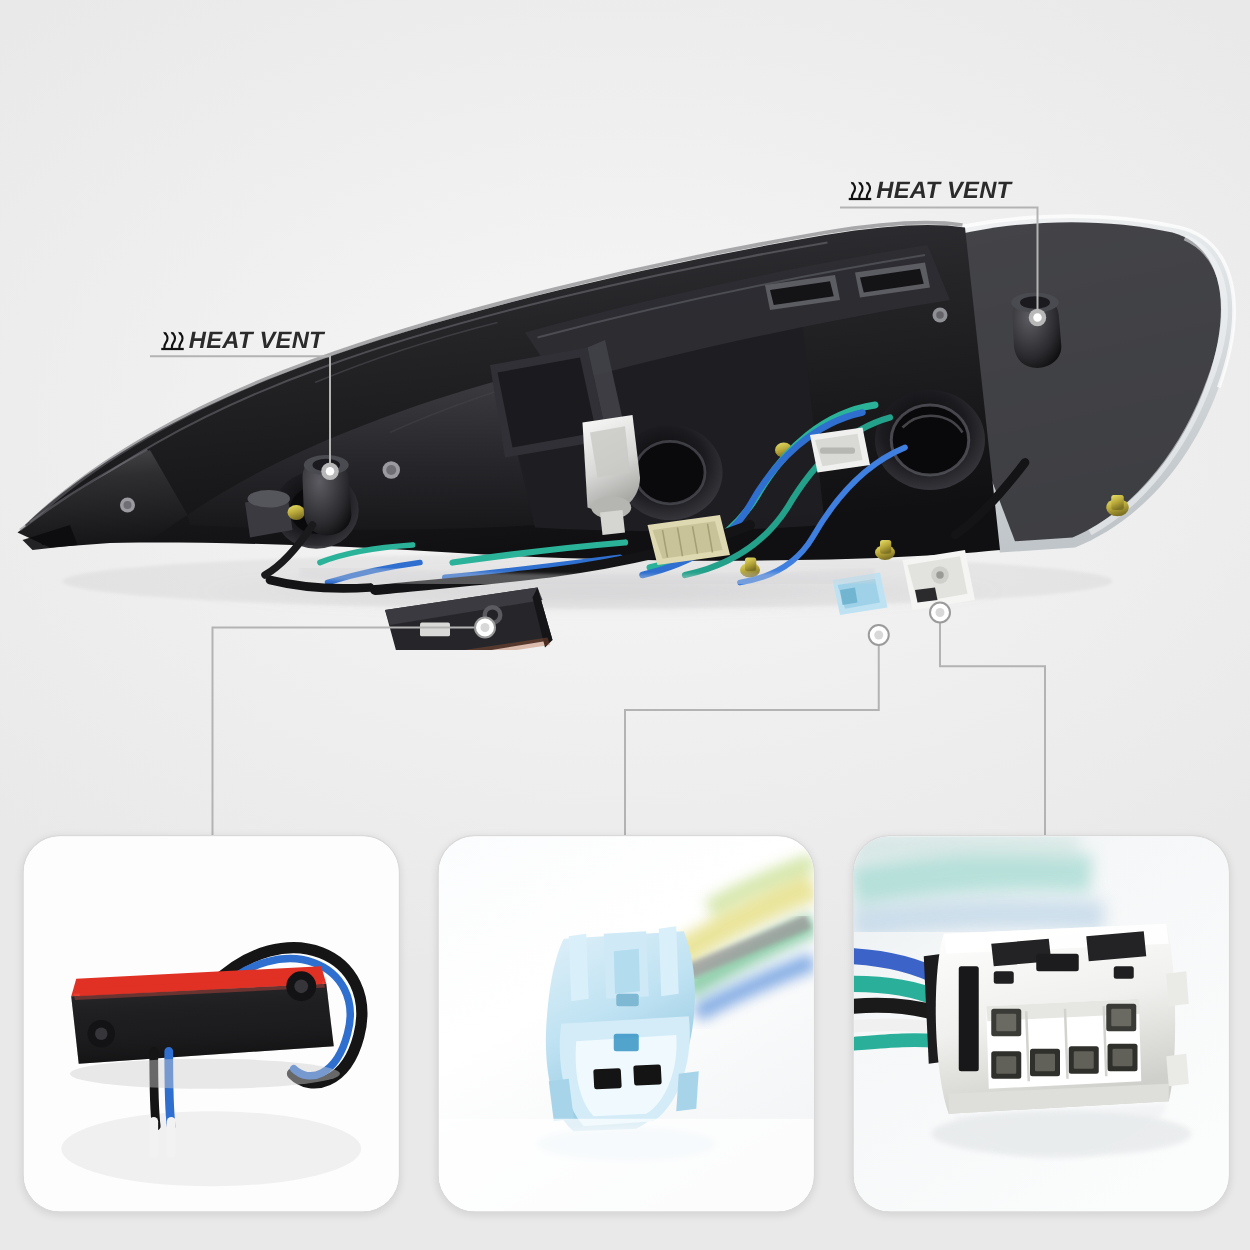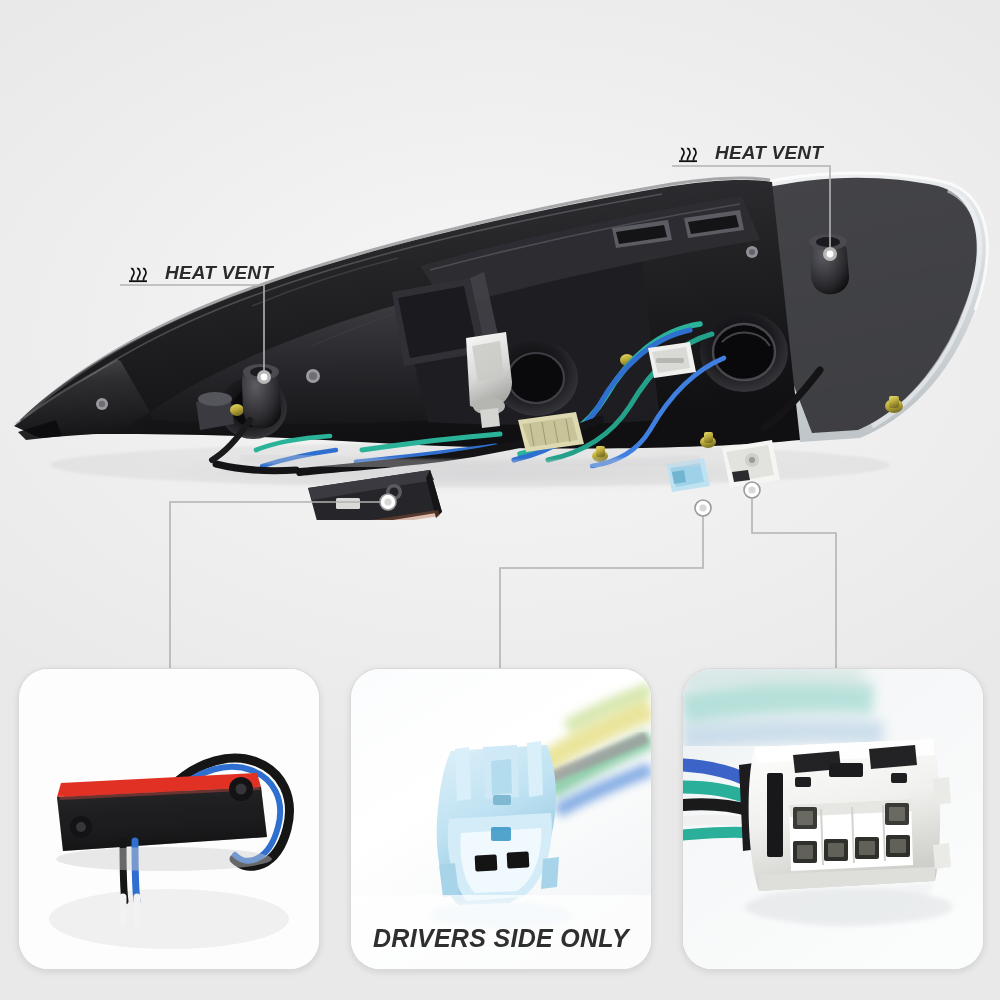--- a/index.html
+++ b/index.html
@@ -31,21 +31,21 @@
 
   
   .callout-label{
     position:absolute;
     font-style:italic;
     font-weight:bold;
     font-size:19px;
     letter-spacing:.2px;
     color:#2b2b2b;
     white-space:nowrap;
-    display:flex;align-items:flex-end;gap:17px;
+    display:flex;align-items:center;gap:3px;
     text-shadow:0 1px 0 rgba(255,255,255,.6);
   }
   .heat-glyph{display:inline-block;width:20px;height:17px;margin-bottom:1px;}
 
   
   .leaders{position:absolute;inset:0;pointer-events:none;}
 
   
   .panels{position:absolute;left:0;top:660px;width:1000px;height:320px;}
   .panel{
@@ -461,21 +461,20 @@
 
             <path d="M88 196 L 104 194 L 108 226 L 92 228 Z" fill="#a7d4e9"></path>
             <path d="M192 190 L 208 188 L 206 218 L 190 220 Z" fill="#a7d4e9"></path>
           </g>
 
           <ellipse cx="150" cy="246" rx="72" ry="14" fill="#cfe3ee" opacity=".5" filter="url(#p2blurS)"></ellipse>
 
           <rect x="0" y="226" width="300" height="74" fill="#ffffff" opacity=".72"></rect>
         </svg>
       </div>
-      <div class="panel-caption">DRIVERS SIDE ONLY</div>
     </div>
 
     <div class="panel" id="panel-3">
       <div class="inner">
         <svg width="300" height="300" viewBox="0 0 300 300">
           <defs>
             <linearGradient id="p3bg" x1="0" y1="0" x2="0.7" y2="1">
               <stop offset="0%" stop-color="#e8eef0"></stop>
               <stop offset="35%" stop-color="#f5f7f8"></stop>
               <stop offset="100%" stop-color="#fbfcfc"></stop>

